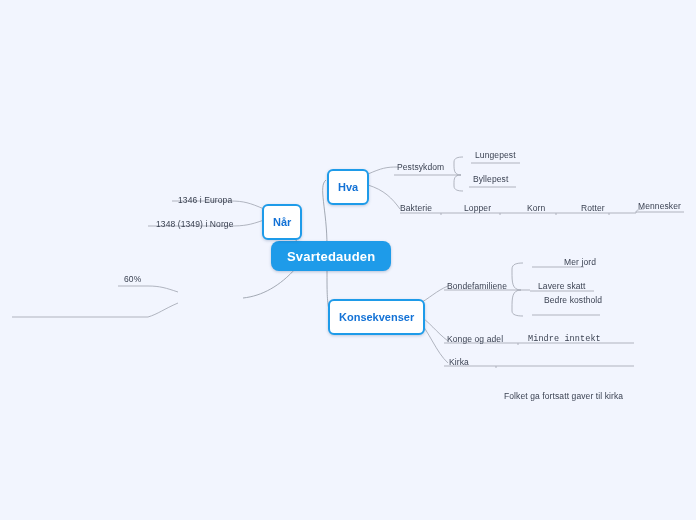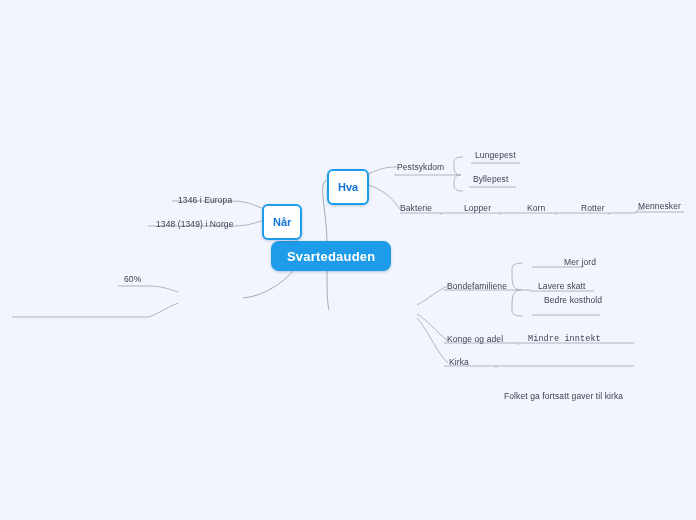--- a/index.html
+++ b/index.html
@@ -195,20 +195,23 @@
     <span>1346 i Europa</span>
   </div>
   <div class="node node-leaf" style="left:156px; top:219px;">
     <span>1348 (1349) i Norge</span>
   </div>
 
   <div class="node node-leaf" style="left:124px; top:274px;">
     <span>60%</span>
   </div>
 
+  <div class="node node-branch" style="left:328px; top:299px;">
+    <span>Konsekvenser</span>
+  </div>
 
   <div class="node node-leaf" style="left:447px; top:281px;">
     <span>Bondefamiliene</span>
   </div>
   <div class="node node-leaf" style="left:564px; top:257px;">
     <span>Mer jord</span>
   </div>
   <div class="node node-leaf" style="left:538px; top:281px;">
     <span>Lavere skatt</span>
   </div>

